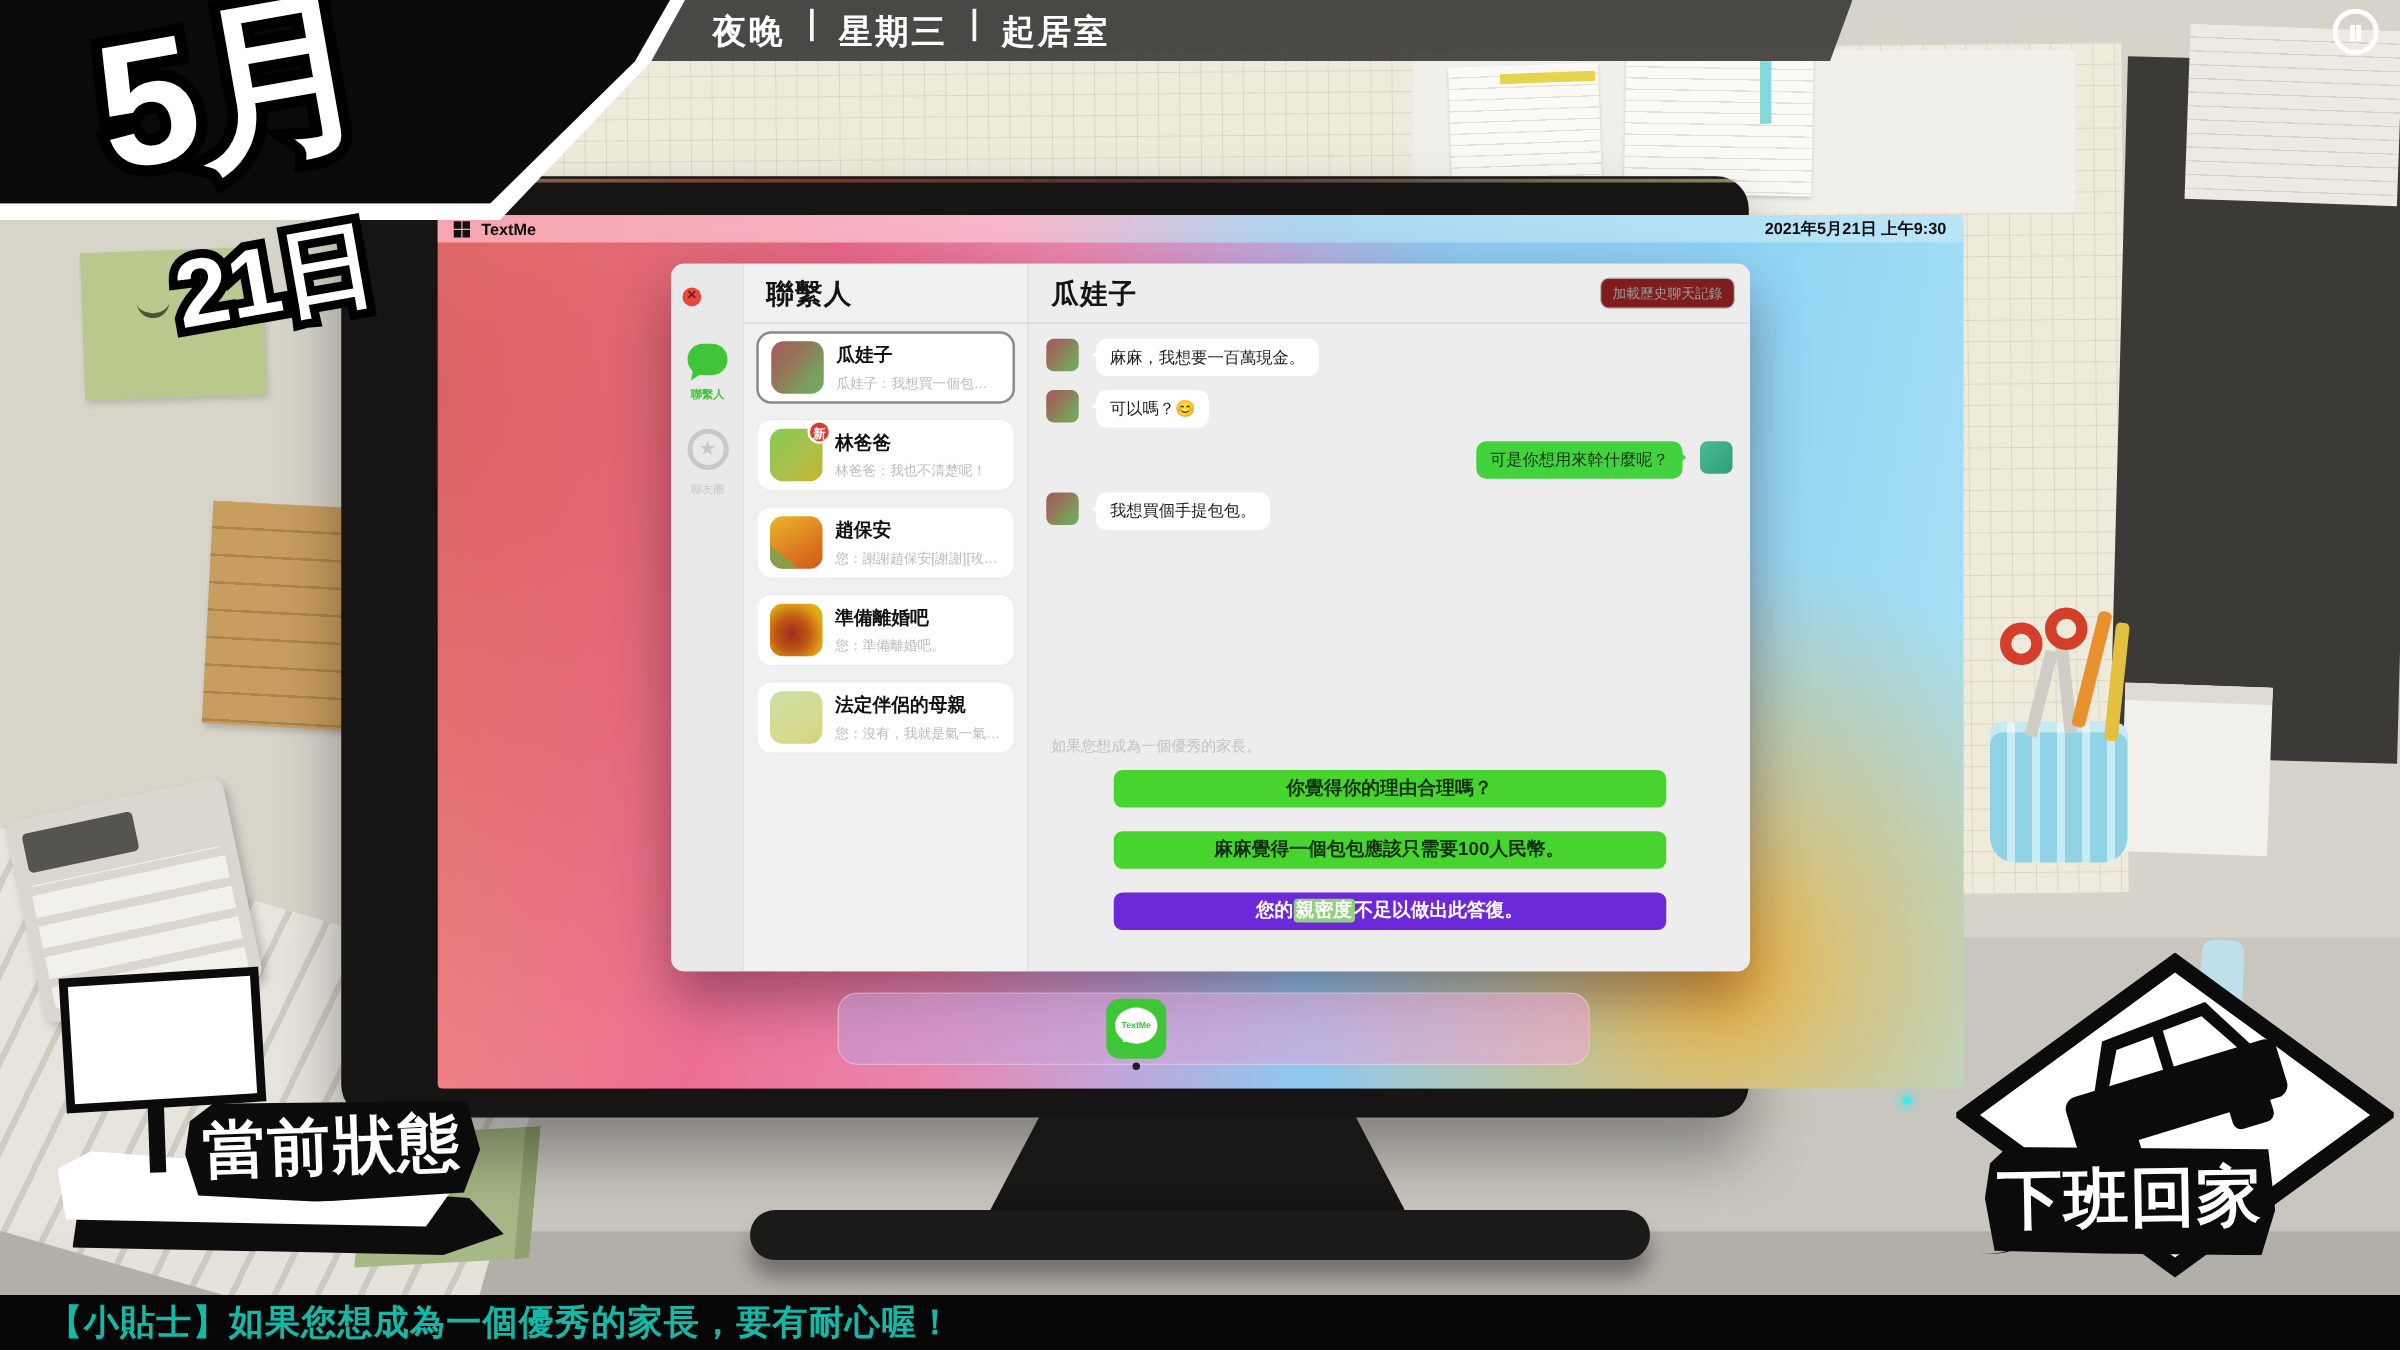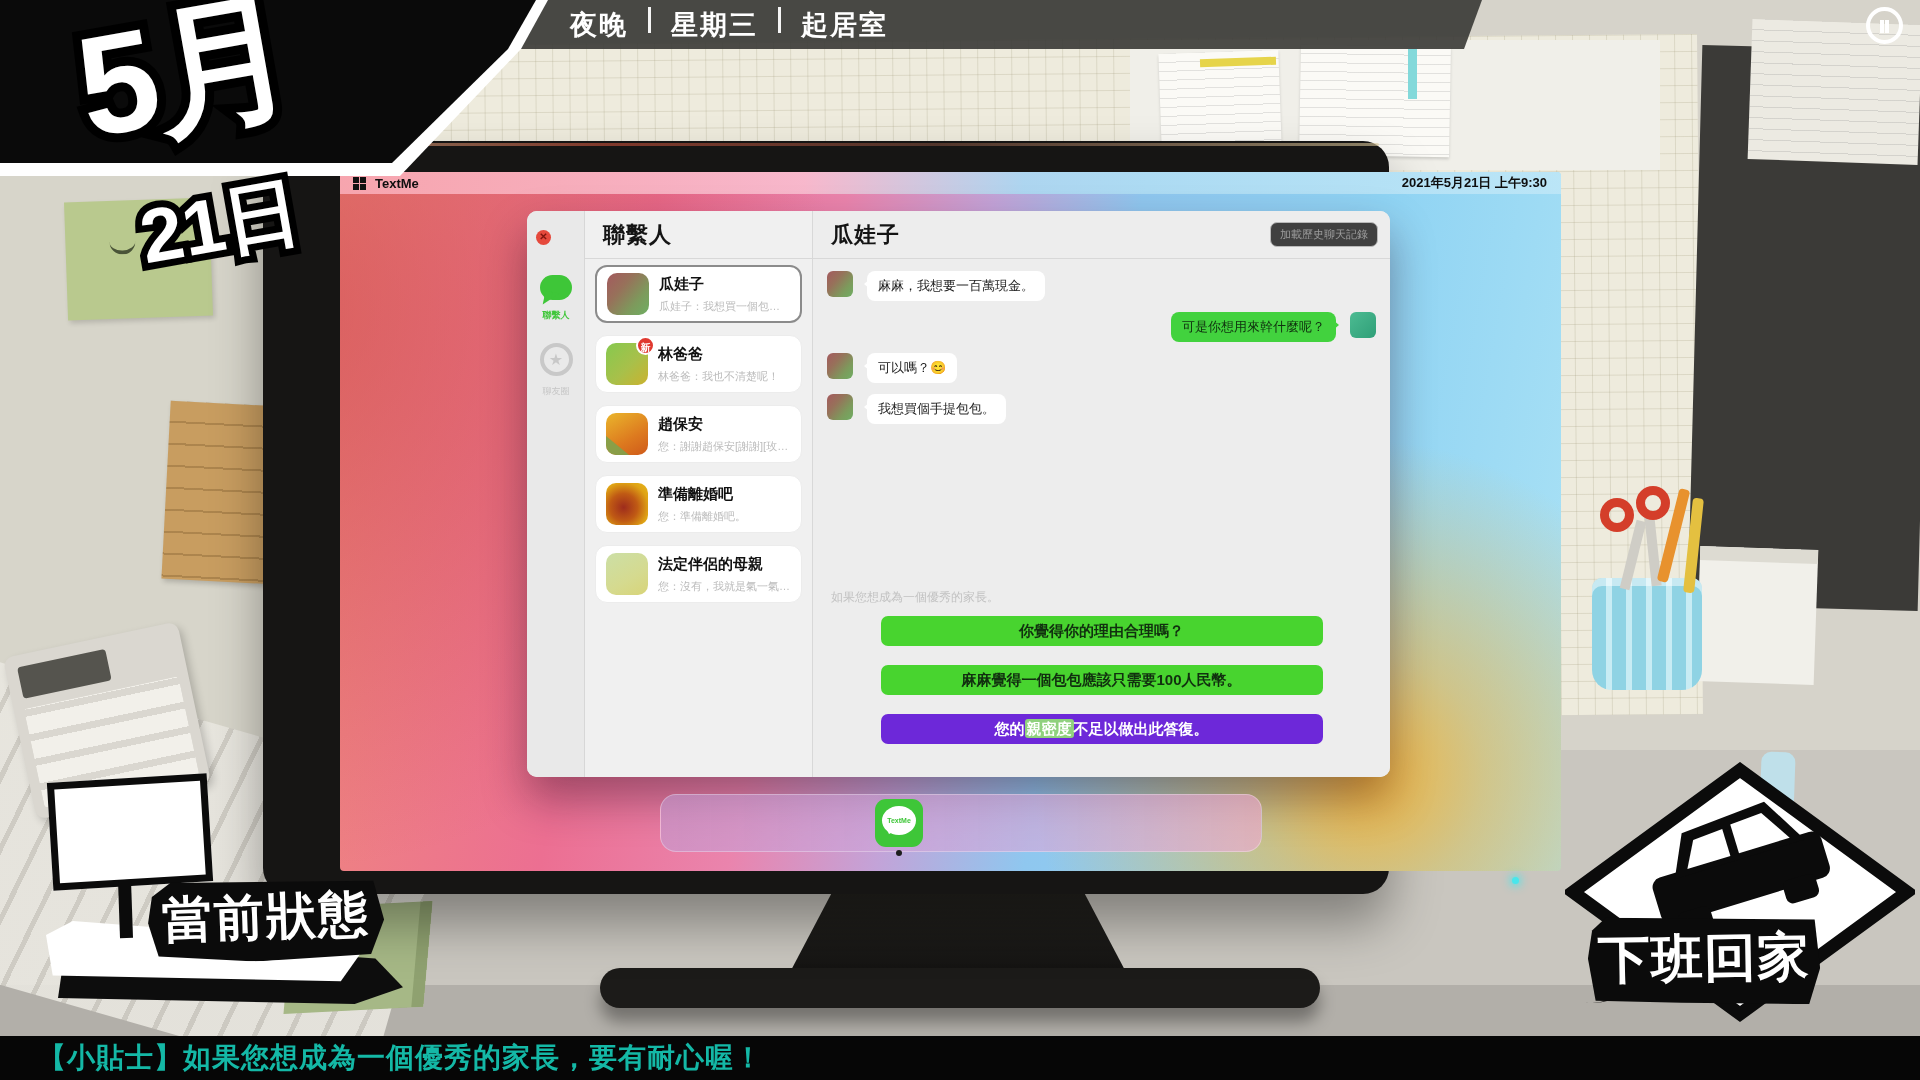--- a/index.html
+++ b/index.html
@@ -48,21 +48,21 @@
   .cup { position:absolute; left:1592px; top:578px; width:110px; height:112px;
     background:repeating-linear-gradient(90deg,#8fd3e4 0 14px,#c8ecf4 14px 20px);
     border-radius:10px 10px 20px 20px; box-shadow:inset 0 8px 0 rgba(255,255,255,.5); }
   .scissor-ring { position:absolute; width:34px; height:34px; border:9px solid #d43e2a; border-radius:50%; }
   .scissor-blade { position:absolute; width:10px; height:70px; background:#cfcdc6; }
   .pencil { position:absolute; width:11px; height:95px; border-radius:4px; }
   .blue-strip { position:absolute; left:1758px; top:752px; width:34px; height:210px; background:#bfe0ea;
     border-radius:10px; transform:rotate(2deg); }
 
   
-  .monitor { position:absolute; left:263px; top:141px; width:1126px; height:753px; background:#161514;
+  .monitor { position:absolute; left:273px; top:141px; width:1126px; height:753px; background:#161514;
     border-radius:26px; box-shadow:0 30px 50px rgba(0,0,0,.35); }
   .monitor-topline { position:absolute; left:10px; top:2px; right:10px; height:3px;
     background:linear-gradient(90deg,#d9c79a,#c8503a 30%,#7a4a3a 60%,#d9c79a); opacity:.6; border-radius:3px; }
   .screen { position:absolute; left:77px; top:31px; width:1221px; height:699px; border-radius:4px; overflow:hidden;
     background:
       radial-gradient(circle at 84% 86%, rgba(247,178,52,.95) 0%, rgba(247,178,52,.55) 10%, rgba(247,178,52,0) 28%),
       radial-gradient(circle at -5% 20%, rgba(200,60,70,.55) 0%, rgba(200,60,70,0) 40%),
       linear-gradient(100deg,#ef8a7c 0%,#ec6f92 24%,#ea84ad 38%,#c3a3d8 49%,#8fc7ef 60%,#8fd3f3 78%,#abe2f5 100%); }
   .led { position:absolute; left:1249px; top:736px; width:7px; height:7px; border-radius:50%;
     background:#49e6ec; box-shadow:0 0 9px 2px rgba(73,230,236,.9); }
@@ -116,21 +116,21 @@
   .av5 { background:linear-gradient(150deg,#ccdfa6 0%,#d5da8f 60%,#d8d478 100%); }
   .c-meta { margin-left:10px; overflow:hidden; }
   .c-name { font-size:15px; font-weight:700; color:#111; white-space:nowrap; }
   .c-prev { font-size:11px; color:#bcbcbc; margin-top:5px; white-space:nowrap; overflow:hidden; text-overflow:ellipsis; max-width:150px; }
   .badge { position:absolute; top:-7px; right:-7px; width:19px; height:19px; background:#e0392f; color:#fff;
     border-radius:50%; font-size:10px; line-height:19px; text-align:center; border:2px solid #fff; font-weight:700; }
 
   .chat { position:absolute; left:286px; right:0; top:0; bottom:0; background:#ededed; border-radius:0 10px 10px 0; }
   .chat .panel-header { justify-content:space-between; }
   .load-btn { margin-right:12px; font-size:11px; color:#9c9c9c; border:1.5px solid #b9b9b9; border-radius:7px;
-    padding:4px 9px; background:#404040; }
+    padding:4px 9px; background:#7f1d1d; }
   .messages { padding:12px 14px; display:flex; flex-direction:column; gap:11px; }
   .mrow { display:flex; align-items:flex-start; }
   .mrow.right { justify-content:flex-end; }
   .m-av { width:26px; height:26px; border-radius:6px; flex:0 0 26px; }
   .m-av.me { background:linear-gradient(135deg,#4cbb92,#2f9f78); }
   .bub { position:relative; font-size:13px; color:#1d1d1d; padding:6px 11px; border-radius:8px; max-width:330px; }
   .bub.white { background:#fff; margin-left:14px; }
   .bub.white::before { content:''; position:absolute; left:-8px; top:8px; border:5px solid transparent; border-right:6px solid #fff; }
   .bub.green { background:#42d23e; margin-right:14px; color:#10300f; }
   .bub.green::after { content:''; position:absolute; right:-8px; top:8px; border:5px solid transparent; border-left:6px solid #42d23e; }
@@ -309,27 +309,27 @@
       <div class="chat">
         <div class="panel-header">
           <span class="panel-title">瓜娃子</span>
           <button class="load-btn">加載歷史聊天記錄</button>
         </div>
         <div class="messages">
           <div class="mrow">
             <div class="m-av av1"></div>
             <div class="bub white">麻麻，我想要一百萬現金。</div>
           </div>
+          <div class="mrow">
+            <div class="m-av av1"></div>
+            <div class="bub white">可以嗎？😊</div>
+          </div>
           <div class="mrow right">
             <div class="bub green">可是你想用來幹什麼呢？</div>
             <div class="m-av me"></div>
-          </div>
-          <div class="mrow">
-            <div class="m-av av1"></div>
-            <div class="bub white">可以嗎？😊</div>
           </div>
           <div class="mrow">
             <div class="m-av av1"></div>
             <div class="bub white">我想買個手提包包。</div>
           </div>
         </div>
         <div class="choice-area">
           <div class="prompt">如果您想成為一個優秀的家長。</div>
           <button class="opt">你覺得你的理由合理嗎？</button>
           <button class="opt">麻麻覺得一個包包應該只需要100人民幣。</button>

